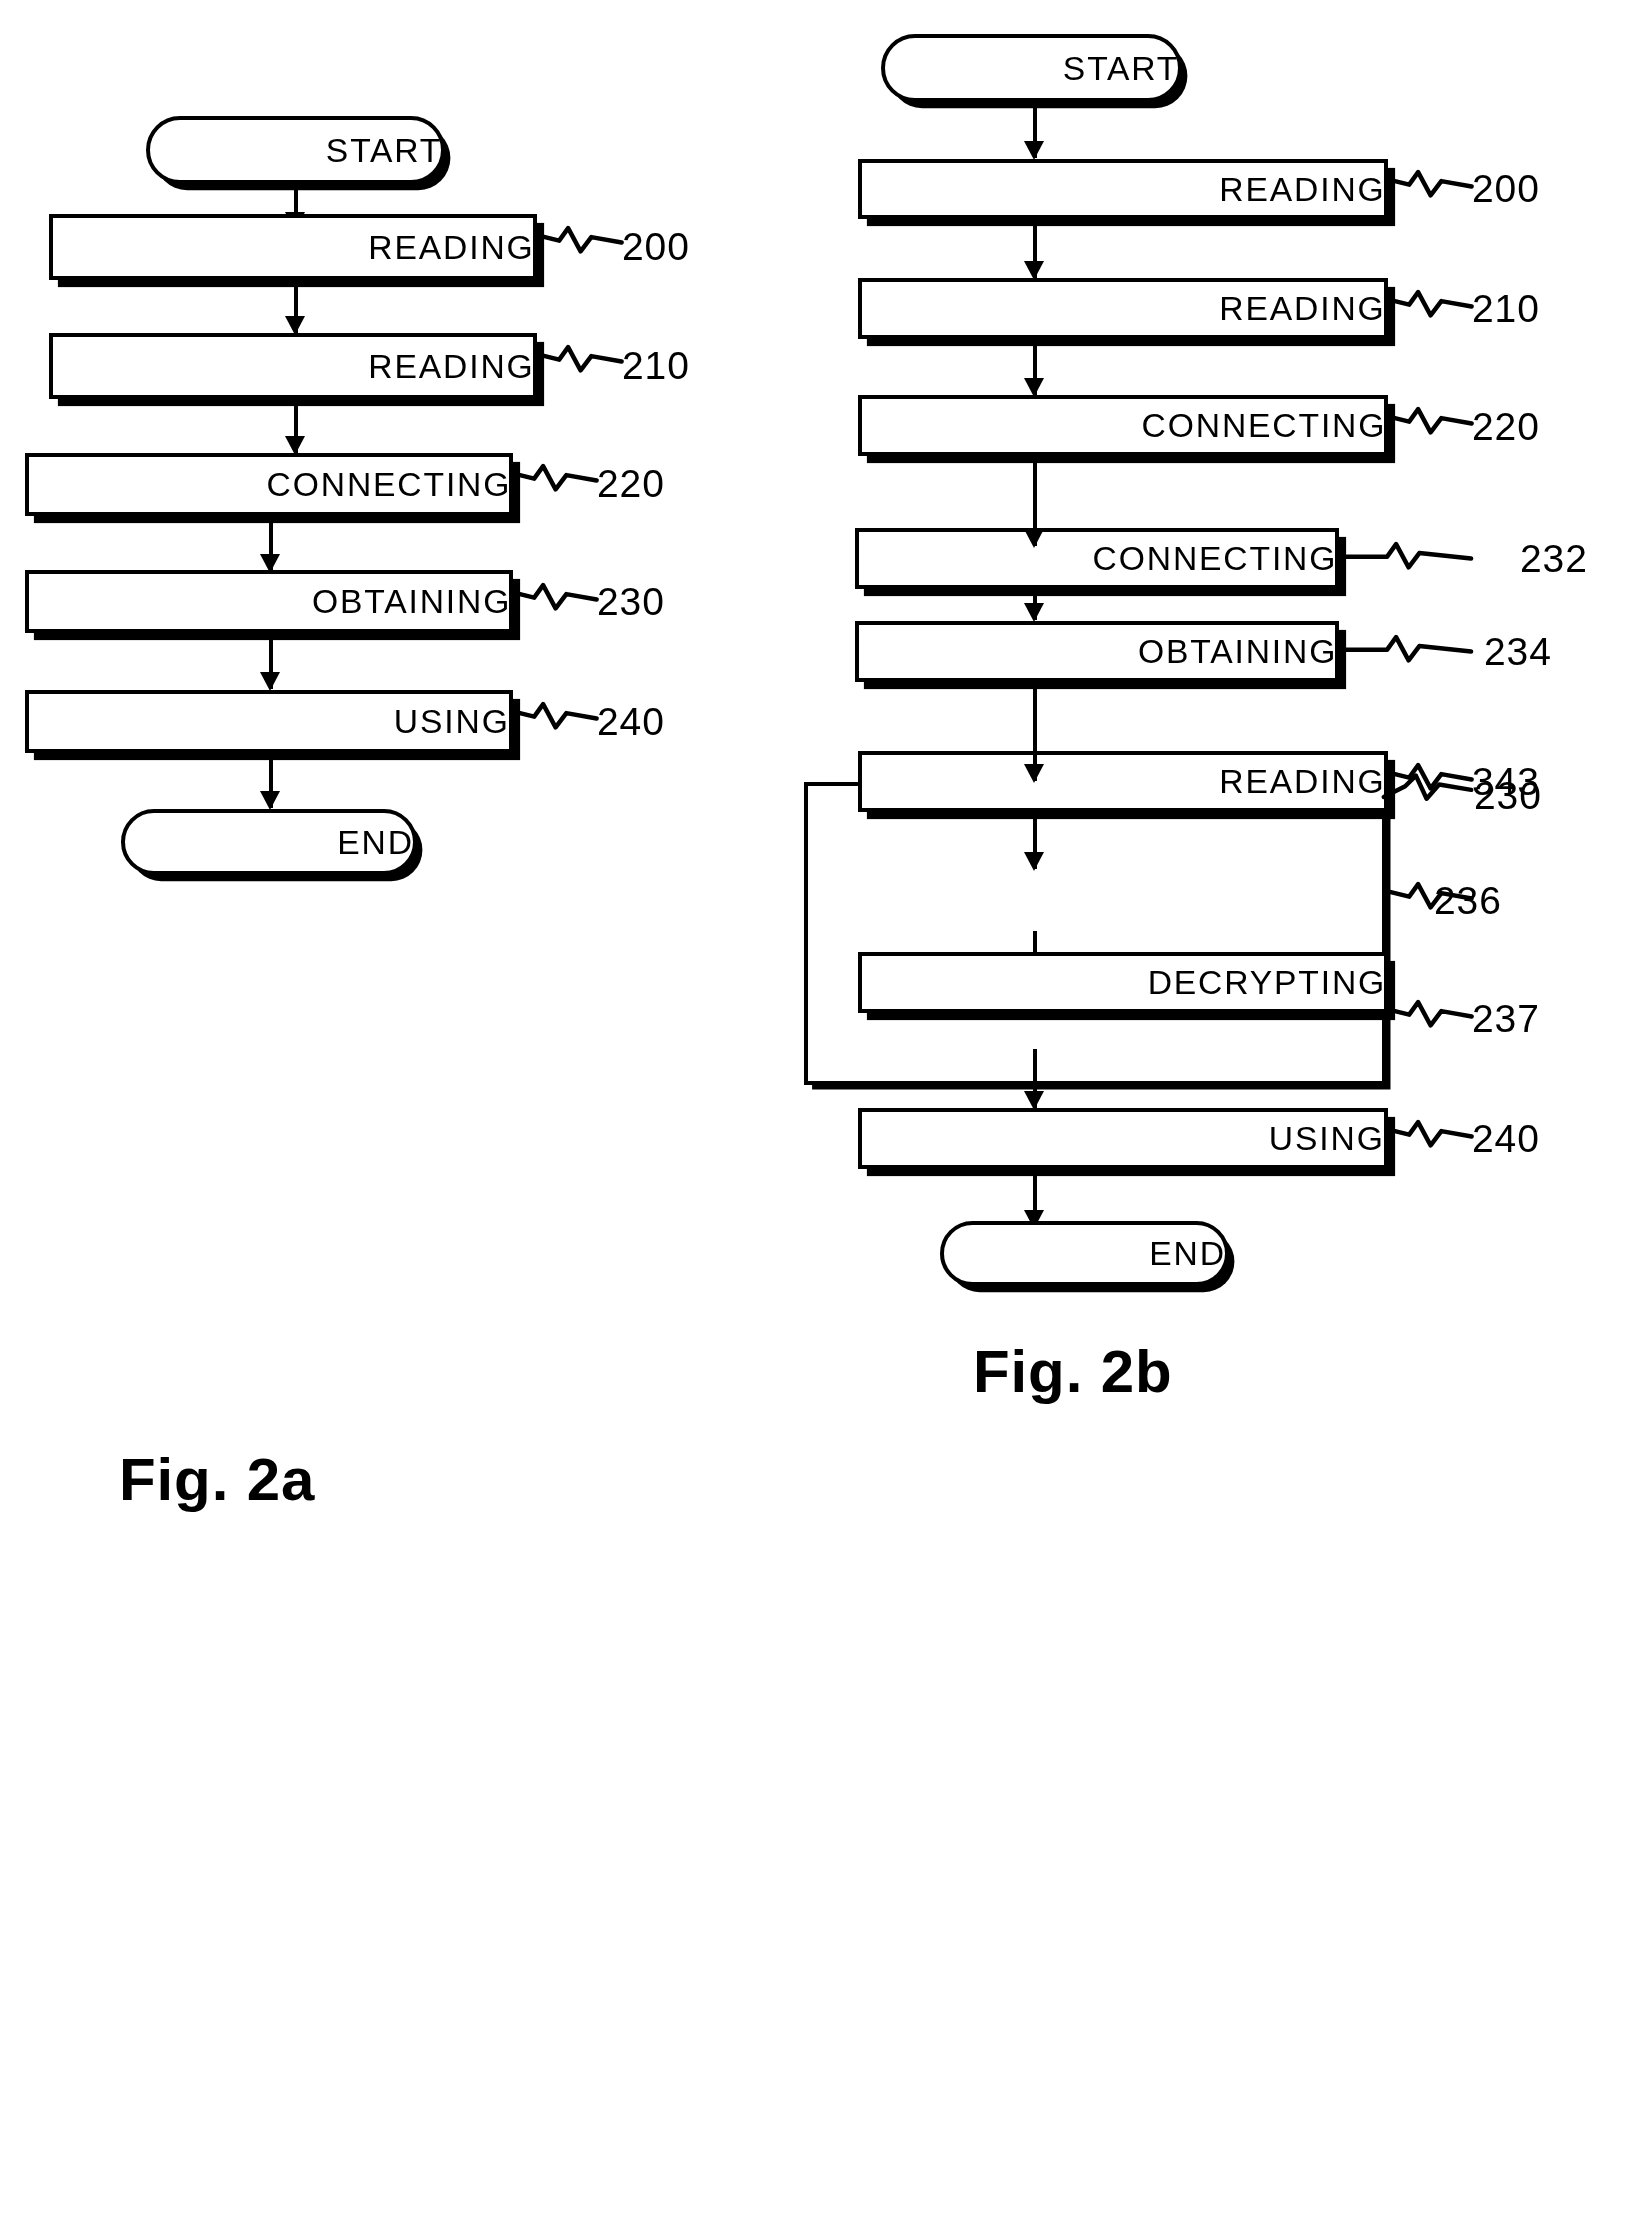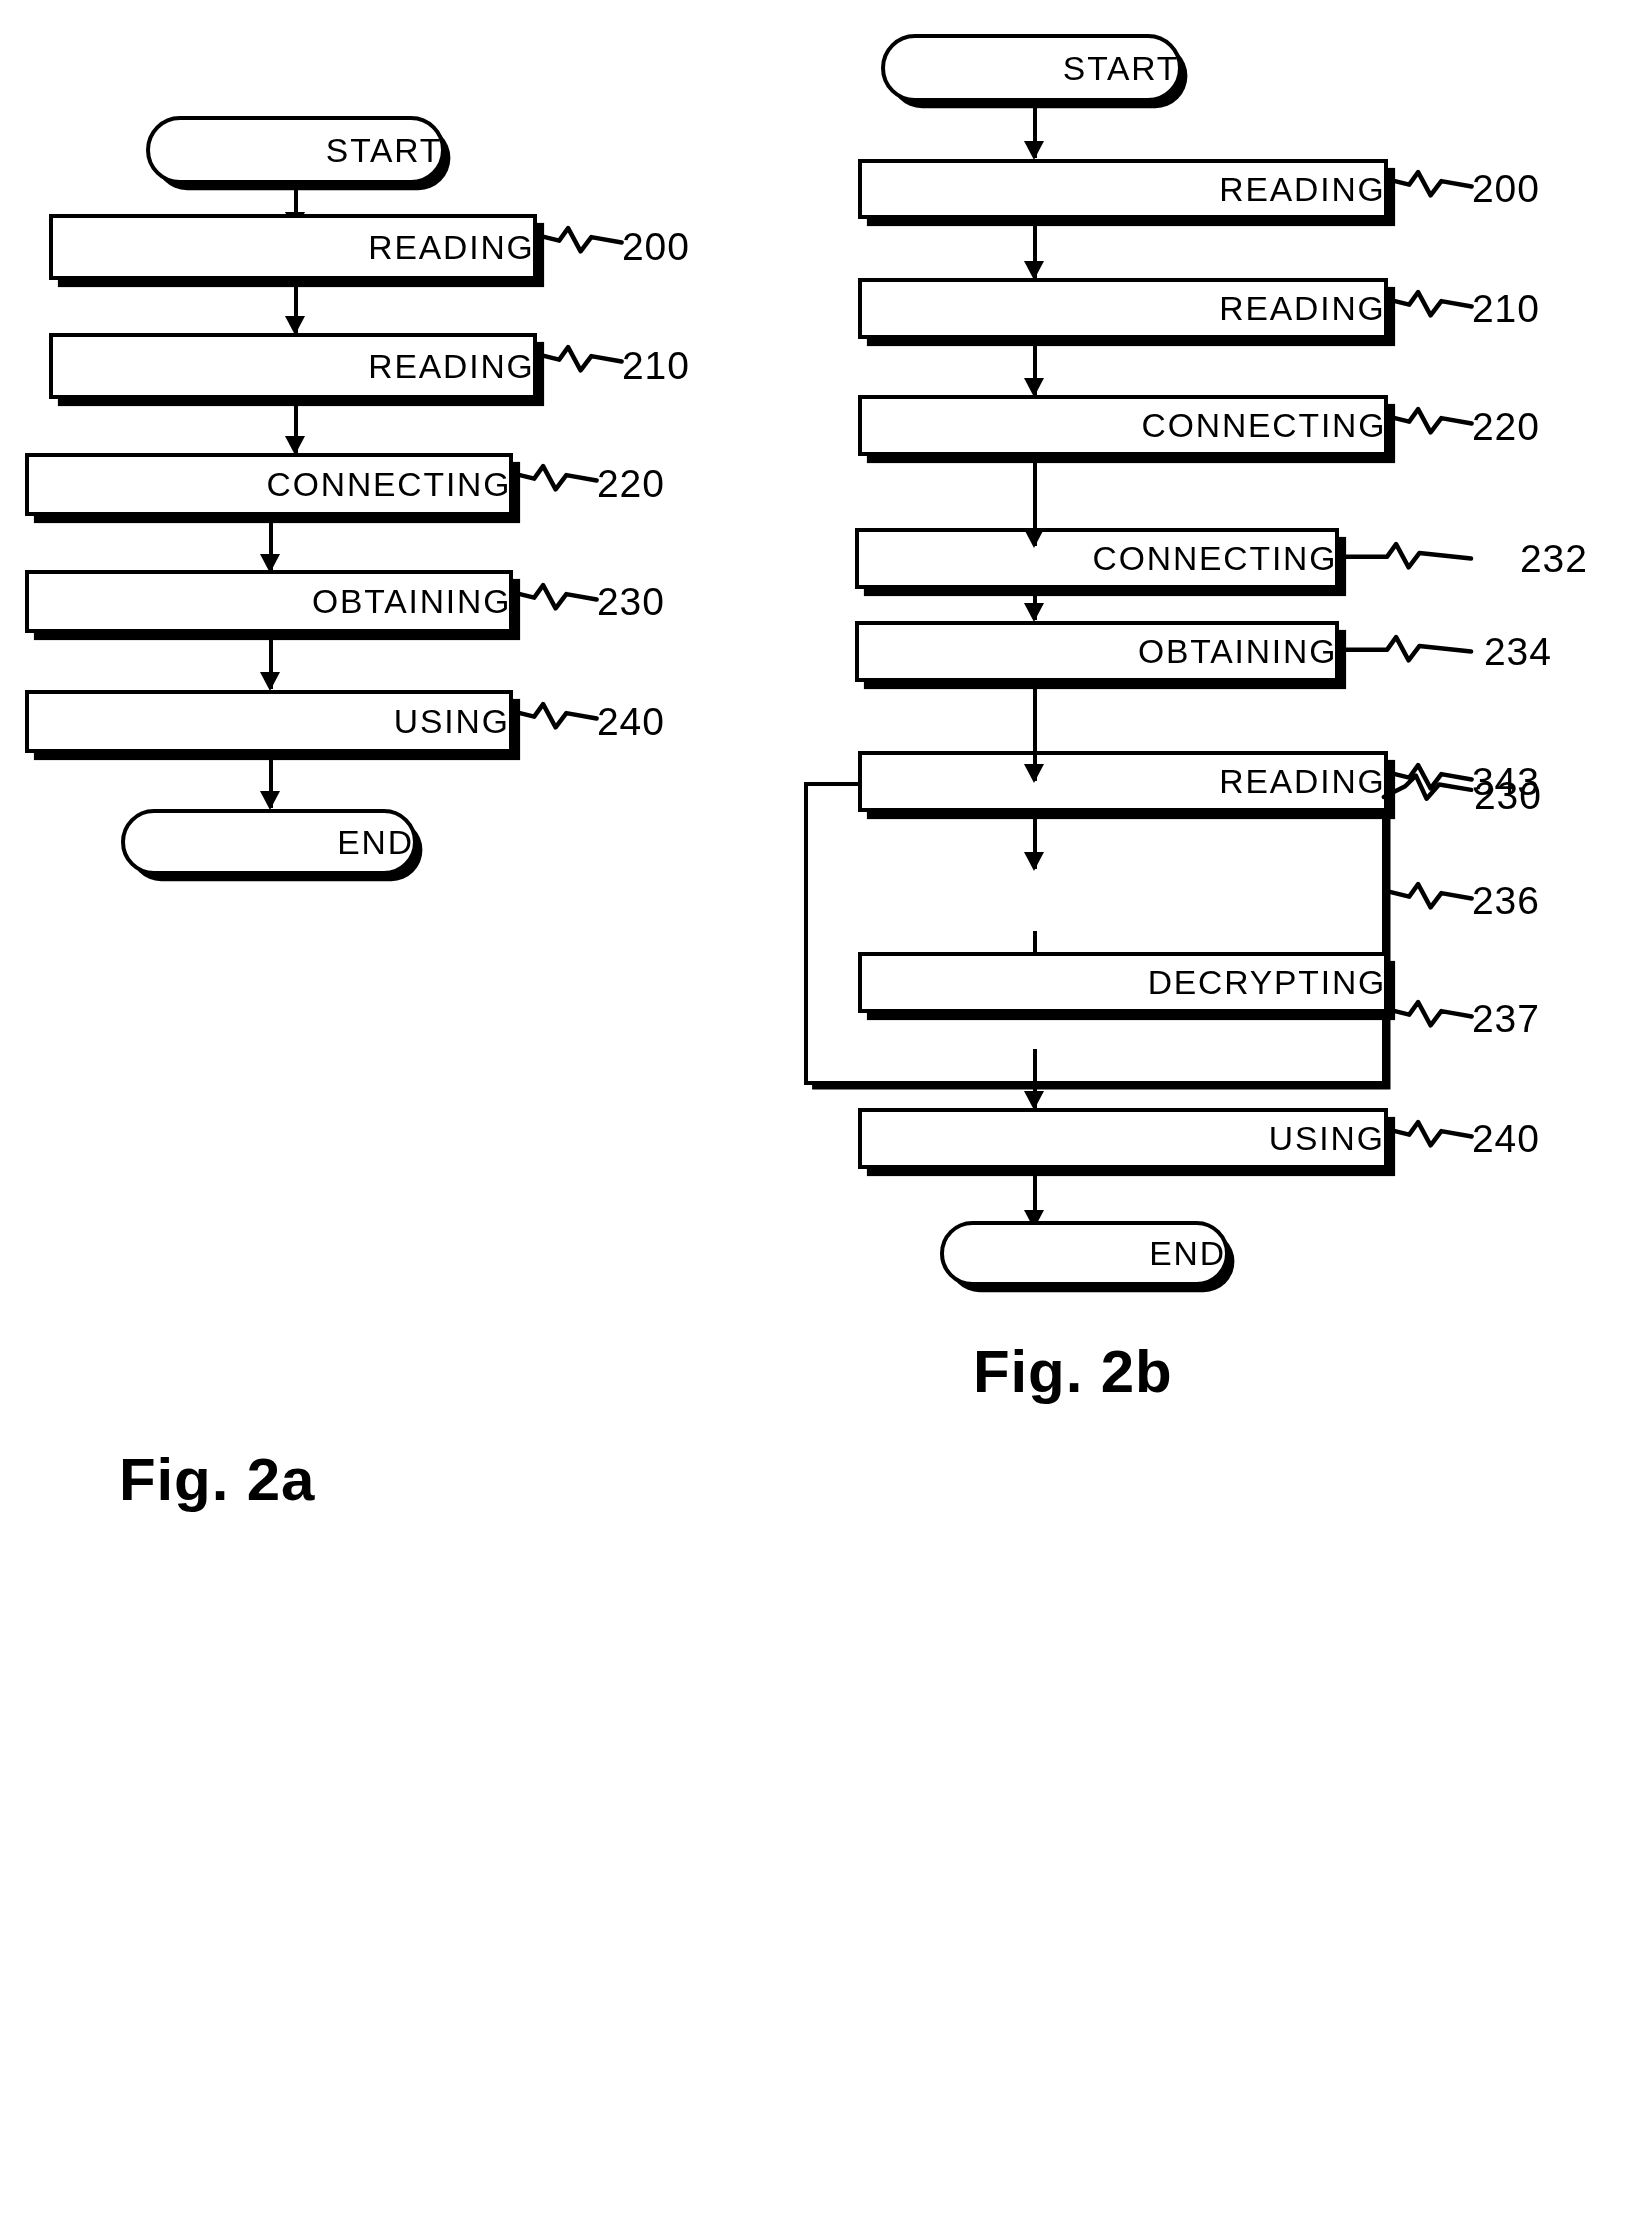--- a/index.html
+++ b/index.html
@@ -279,21 +279,21 @@
   <div class="conn" style="left:1033px;top:811px;height:58px;">
     <div class="stem"></div>
       <div class="head"></div>
   </div>
 
   <div class="leader" style="left:1386px;top:877px;">
     <svg width="116" height="50" viewBox="0 0 130 56">
       <path d="M2,16 L26,22 L36,8 L50,34 L62,18 L96,24" fill="none" stroke="#000" stroke-width="5" stroke-linecap="round" stroke-linejoin="round"></path>
     </svg>
   </div>
-  <div class="ref" style="left:1472px;top:881px;">236</div>
+  <div class="ref" style="left:1434px;top:881px;">236</div>
 
   <div class="conn" style="left:1033px;top:931px;height:57px;">
     <div class="stem"></div>
       <div class="head"></div>
   </div>
 
   <div class="node" style="left:858px;top:952px;width:530px;height:61px;">
     <span class="lbl">DECRYPTING</span>
   </div>
   <div class="leader" style="left:1386px;top:995px;">

